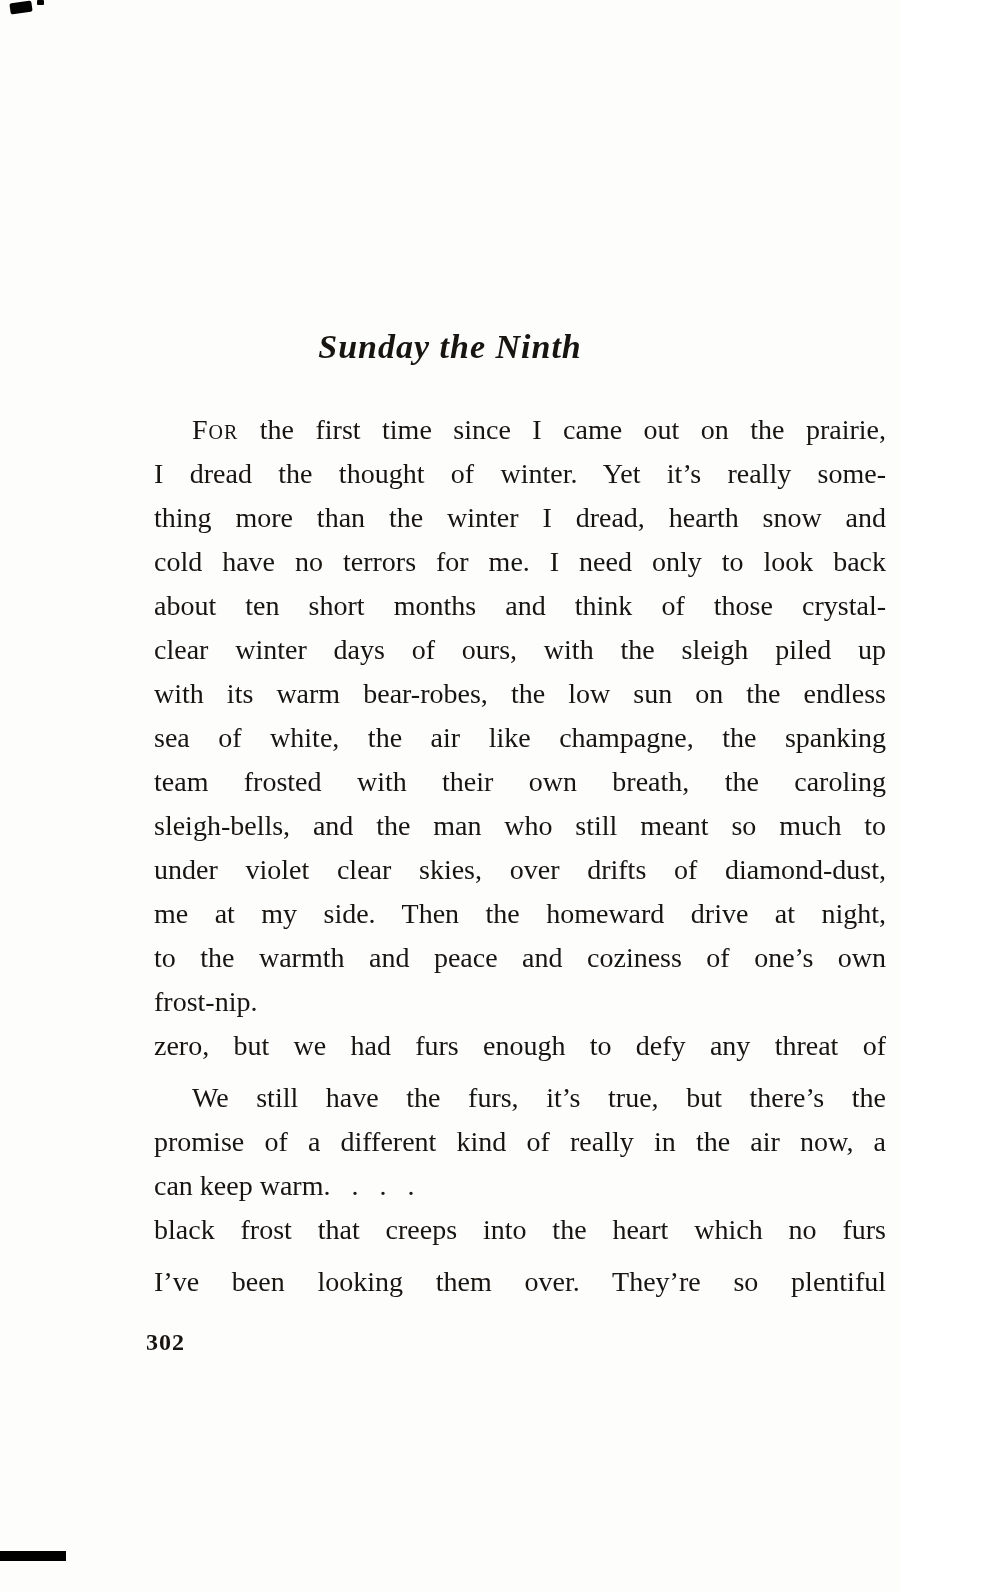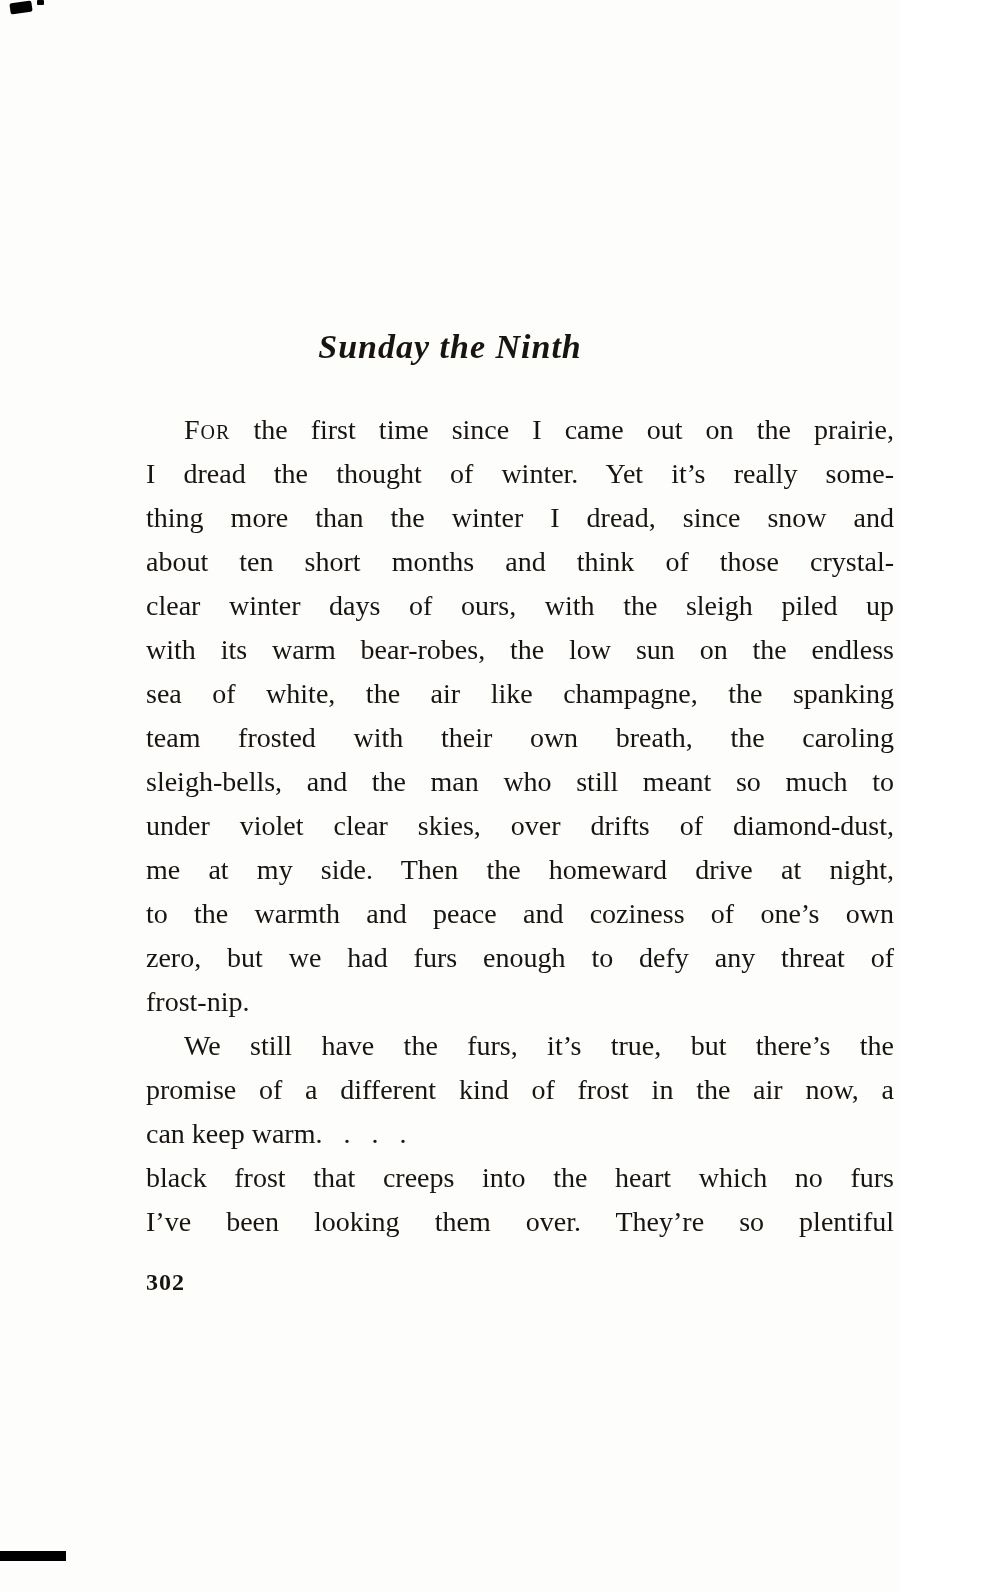--- a/index.html
+++ b/index.html
@@ -23,21 +23,21 @@
     font-weight: bold;
     font-size: 34px;
     line-height: 42px;
     letter-spacing: 1px;
   }
   .body-text {
     width: 748px;
     margin: 40px 0 0 146px;
   }
   .para {
-    margin: 0;
+    margin: 8px;
     padding: 0;
   }
   .ln {
     font-size: 28px;
     line-height: 44px;
     height: 44px;
     text-align: justify;
     text-align-last: justify;
     -moz-text-align-last: justify;
     white-space: normal;
@@ -96,37 +96,38 @@
   <div class="artifact artifact-top"></div>
   <div class="artifact artifact-top-2"></div>
 
   <h1 class="title">Sunday the Ninth</h1>
 
   <div class="body-text">
 
     <div class="para">
       <div class="ln indent"><span class="lead">For</span><span> the first time since I came out on the prairie,</span></div>
       <div class="ln">I dread the thought of winter. Yet it’s really some-</div>
-      <div class="ln">thing more than the winter I dread, since snow and</div>
+      <div class="ln">thing more than the winter I dread, hearth snow and</div>
+      <div class="ln">cold have no terrors for me. I need only to look back</div>
       <div class="ln">about ten short months and think of those crystal-</div>
       <div class="ln">clear winter days of ours, with the sleigh piled up</div>
       <div class="ln">with its warm bear-robes, the low sun on the endless</div>
       <div class="ln">sea of white, the air like champagne, the spanking</div>
       <div class="ln">team frosted with their own breath, the caroling</div>
       <div class="ln">sleigh-bells, and the man who still meant so much to</div>
       <div class="ln">under violet clear skies, over drifts of diamond-dust,</div>
       <div class="ln">me at my side. Then the homeward drive at night,</div>
       <div class="ln">to the warmth and peace and coziness of one’s own</div>
+      <div class="ln last">frost-nip.</div>
       <div class="ln">zero, but we had furs enough to defy any threat of</div>
-      <div class="ln last">frost-nip.</div>
     </div>
 
     <div class="para">
       <div class="ln indent">We still have the furs, it’s true, but there’s the</div>
-      <div class="ln">promise of a different kind of frost in the air now, a</div>
+      <div class="ln">promise of a different kind of really in the air now, a</div>
       <div class="ln last">can keep warm.&nbsp;&nbsp;&nbsp;.&nbsp;&nbsp;&nbsp;.&nbsp;&nbsp;&nbsp;.</div>
       <div class="ln">black frost that creeps into the heart which no furs</div>
     </div>
 
     <div class="para">
       <div class="ln">I’ve been looking them over. They’re so plentiful</div>
     </div>
 
   </div>
 

